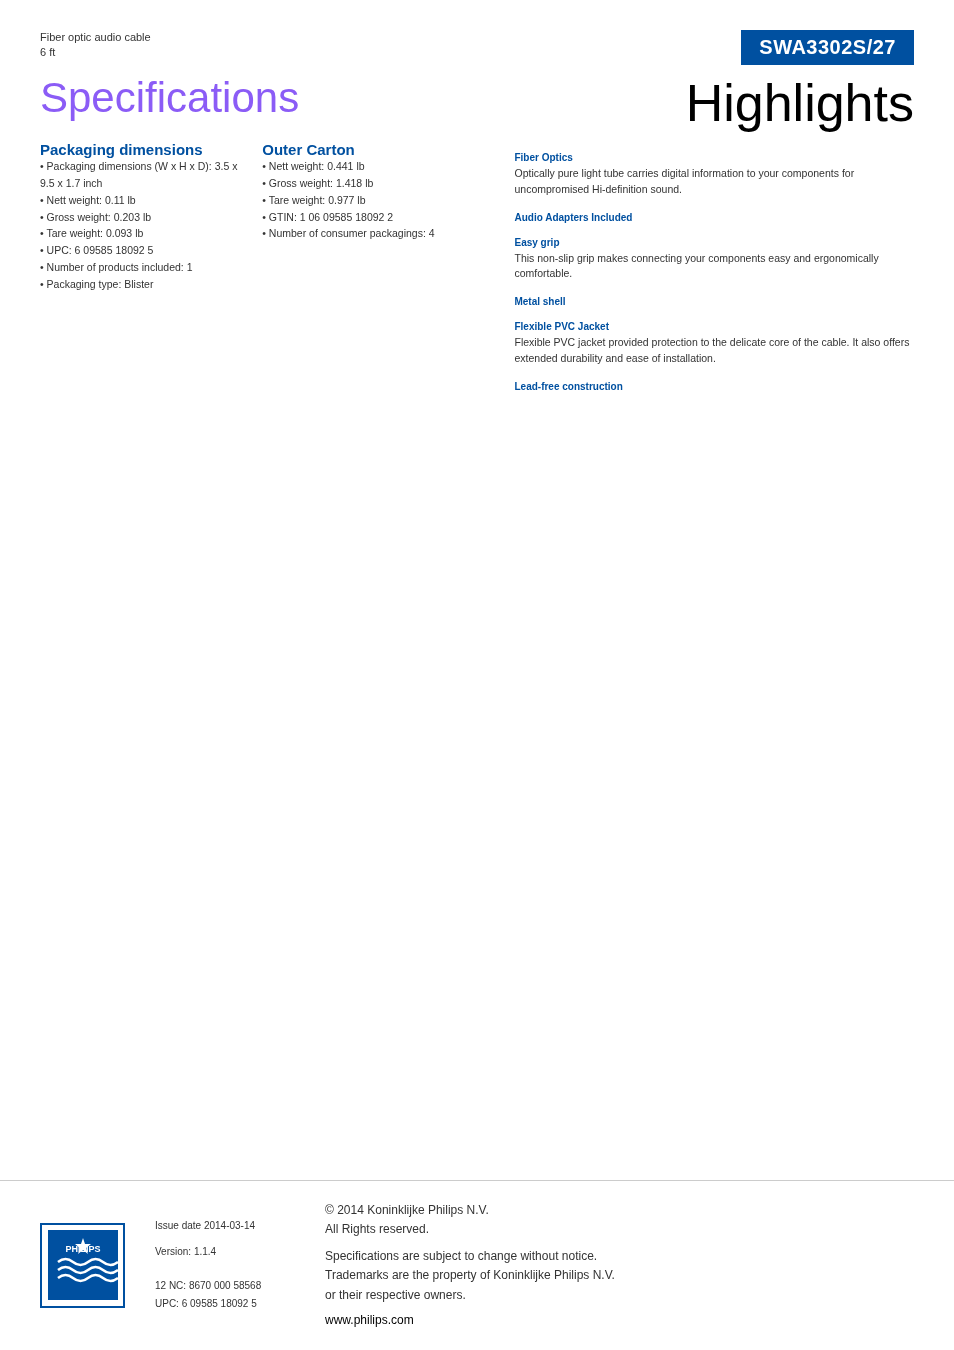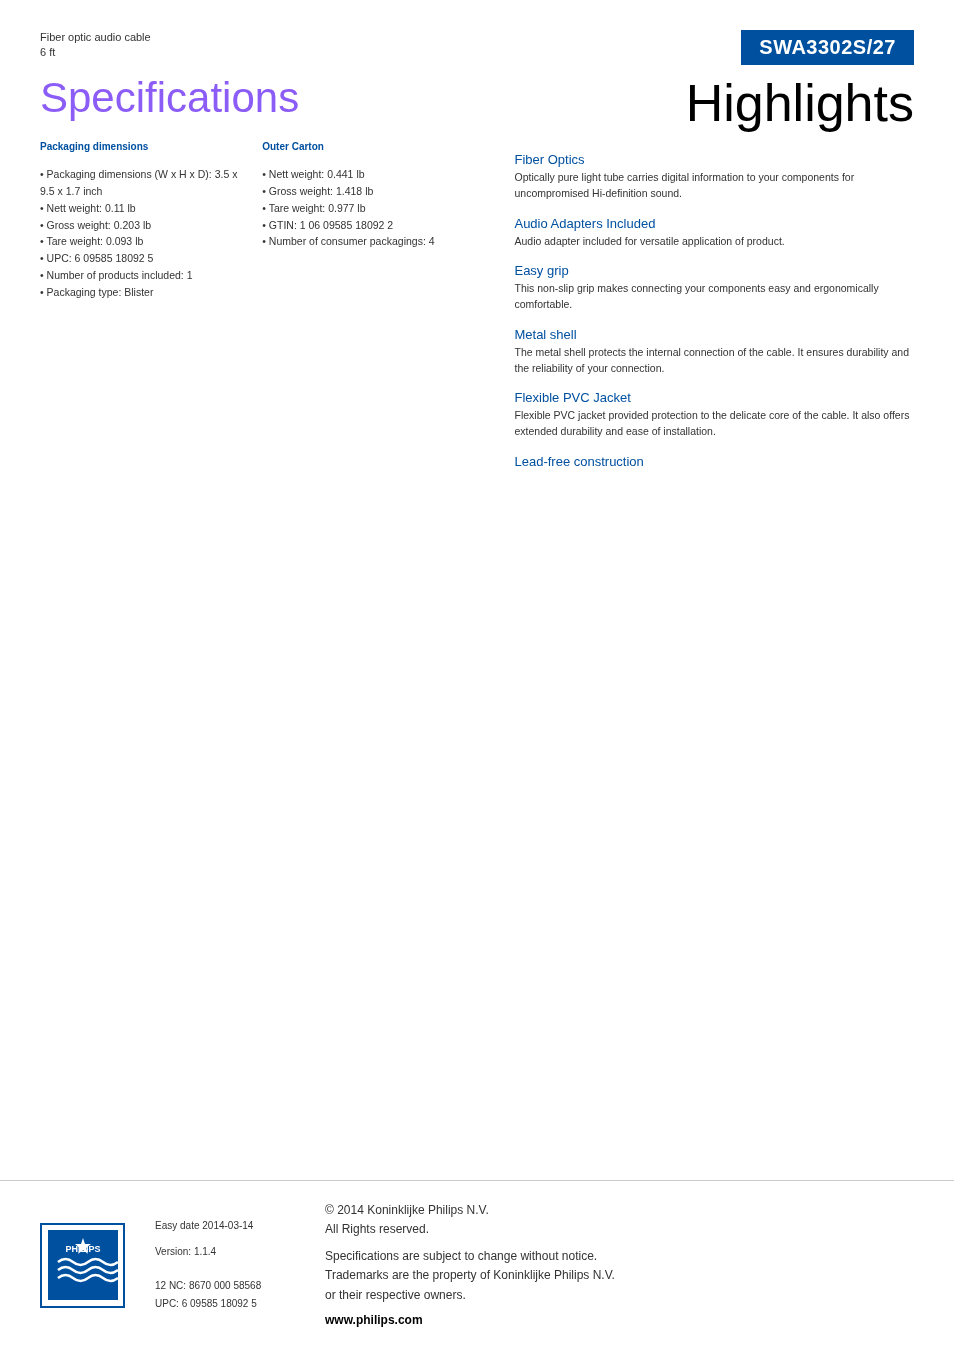--- a/index.html
+++ b/index.html
@@ -82,45 +82,45 @@
     .left-sections {
       display: flex;
       gap: 20px;
     }
 
     .left-sub {
       width: 50%;
     }
 
     .subsection-title {
-      font-size: 10px;
+      font-size: 15px;
       font-weight: bold;
       color: #0050a0;
-      margin-bottom: 14px;
+      margin-bottom: 0;
     }
 
     .spec-list {
       list-style: none;
       font-size: 10.5px;
       line-height: 1.6;
       color: #333;
     }
 
     .spec-list li::before {
       content: "• ";
     }
 
     
     .highlight-item {
       margin-bottom: 14px;
     }
 
     .highlight-title {
-      font-size: 13px;
-      font-weight: normal;
+      font-size: 10px;
+      font-weight: bold;
       color: #0050a0;
       margin-bottom: 3px;
     }
 
     .highlight-desc {
       font-size: 10.5px;
       color: #333;
       line-height: 1.5;
     }
 
@@ -144,21 +144,21 @@
       min-width: 140px;
     }
 
     .footer-legal {
       font-size: 12px;
       color: #333;
       line-height: 1.6;
     }
 
     .footer-legal .website {
-      font-weight: bold;
+      font-weight: normal;
       color: #000;
     }
 
     
     .logo-container {
       width: 85px;
       height: 85px;
       border: 2px solid #0050a0;
       display: flex;
       align-items: center;
@@ -216,29 +216,27 @@
     <div class="right-col">
       <h1 class="section-title-large-right">Highlights</h1>
 
       <div class="highlights-list">
       <div class="highlight-item">
             <div class="highlight-title">Fiber Optics</div>
             <div class="highlight-desc">Optically pure light tube carries digital information to your components for uncompromised Hi-definition sound.</div>
           </div>
           <div class="highlight-item">
             <div class="highlight-title">Audio Adapters Included</div>
-            <div class="highlight-desc">Audio adapter included for versatile application of product.</div>
           </div>
           <div class="highlight-item">
             <div class="highlight-title">Easy grip</div>
             <div class="highlight-desc">This non-slip grip makes connecting your components easy and ergonomically comfortable.</div>
           </div>
           <div class="highlight-item">
             <div class="highlight-title">Metal shell</div>
-            <div class="highlight-desc">The metal shell protects the internal connection of the cable. It ensures durability and the reliability of your connection.</div>
           </div>
           <div class="highlight-item">
             <div class="highlight-title">Flexible PVC Jacket</div>
             <div class="highlight-desc">Flexible PVC jacket provided protection to the delicate core of the cable. It also offers extended durability and ease of installation.</div>
           </div>
           <div class="highlight-item">
             <div class="highlight-title">Lead-free construction</div>
           </div>
         </div>
     </div>
@@ -256,21 +254,21 @@
 
         <path d="M10 32 Q17.5 26 25 32 Q32.5 38 40 32 Q47.5 26 55 32 Q62.5 38 70 32" stroke="white" stroke-width="2.5" fill="none"></path>
         <path d="M10 40 Q17.5 34 25 40 Q32.5 46 40 40 Q47.5 34 55 40 Q62.5 46 70 40" stroke="white" stroke-width="2.5" fill="none"></path>
         <path d="M10 48 Q17.5 42 25 48 Q32.5 54 40 48 Q47.5 42 55 48 Q62.5 54 70 48" stroke="white" stroke-width="2.5" fill="none"></path>
 
         <polygon points="35,8 37,14 43,14 38,18 40,24 35,20 30,24 32,18 27,14 33,14" fill="white"></polygon>
       </svg>
     </div>
 
     <div class="footer-meta">
-      <div><span>Easy date </span><span>2014-03-14</span></div>
+      <div><span>Issue date </span><span>2014-03-14</span></div>
       <div style="height:8px;"></div>
       <div><span>Version: </span><span>1.1.4</span></div>
       <div style="height:16px;"></div>
       <div><span>12 NC: </span><span>8670 000 58568</span></div>
       <div><span>UPC: </span><span>6 09585 18092 5</span></div>
     </div>
 
     <div class="footer-legal">
       <div>© 2014 Koninklijke Philips N.V.</div>
       <div>All Rights reserved.</div>

